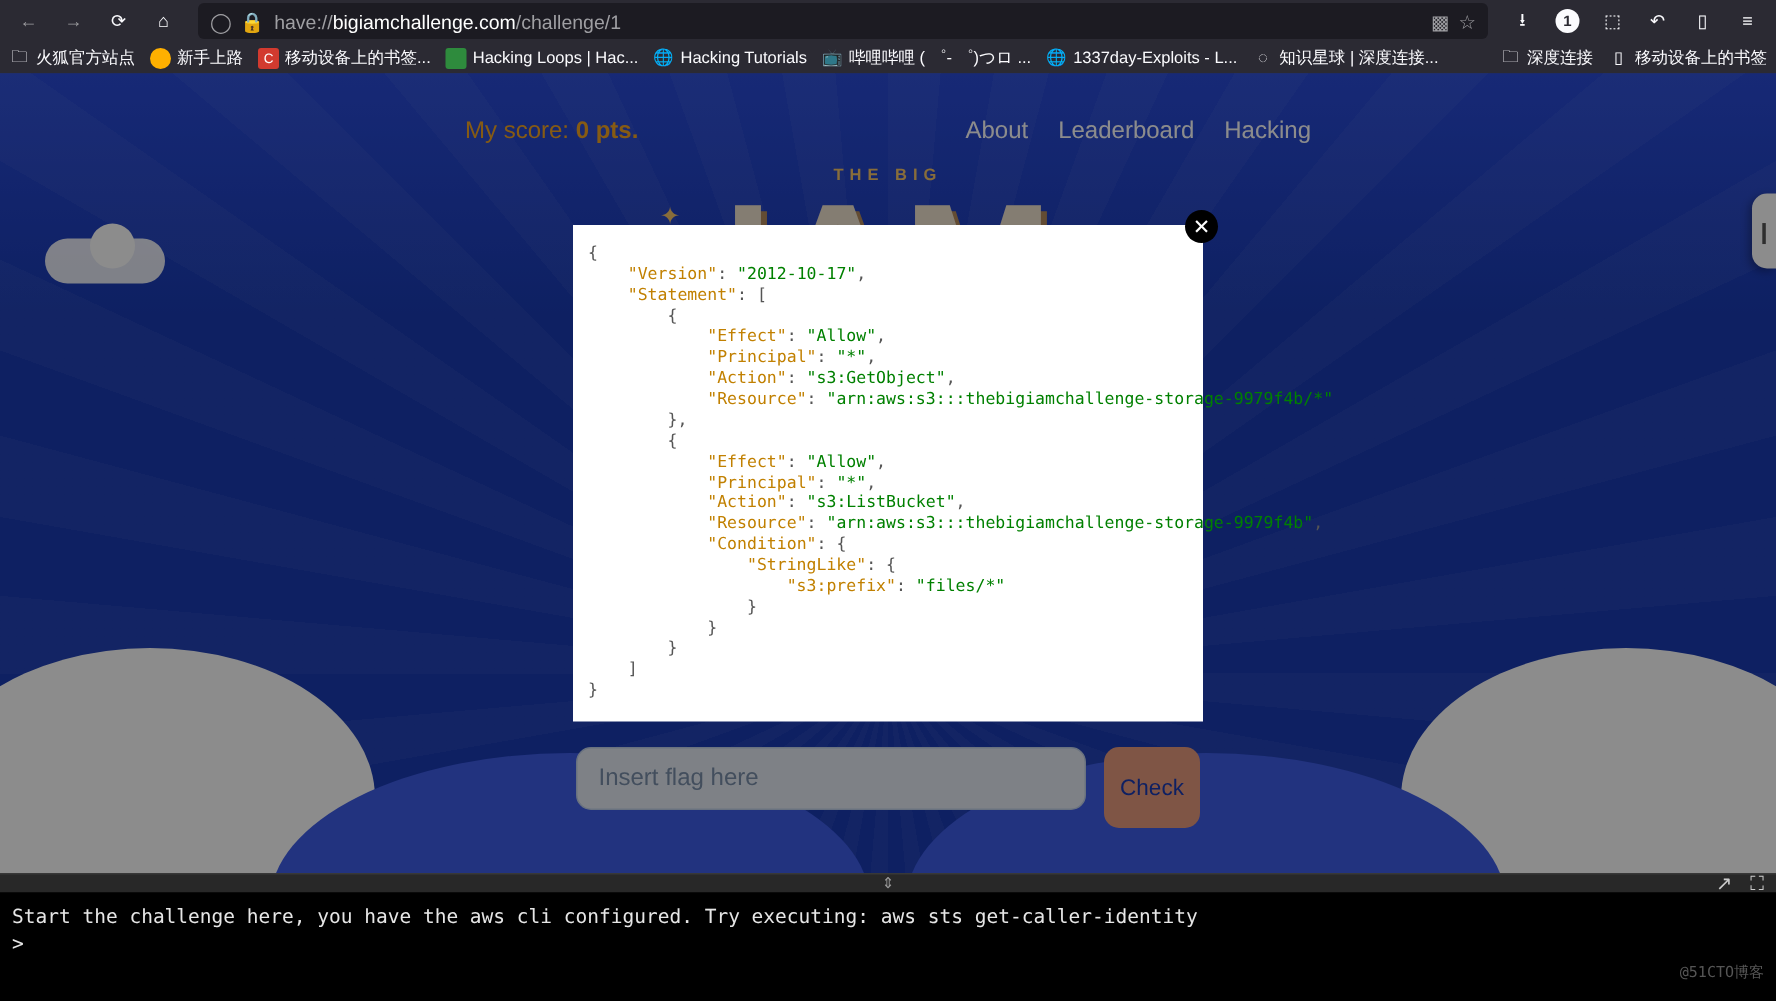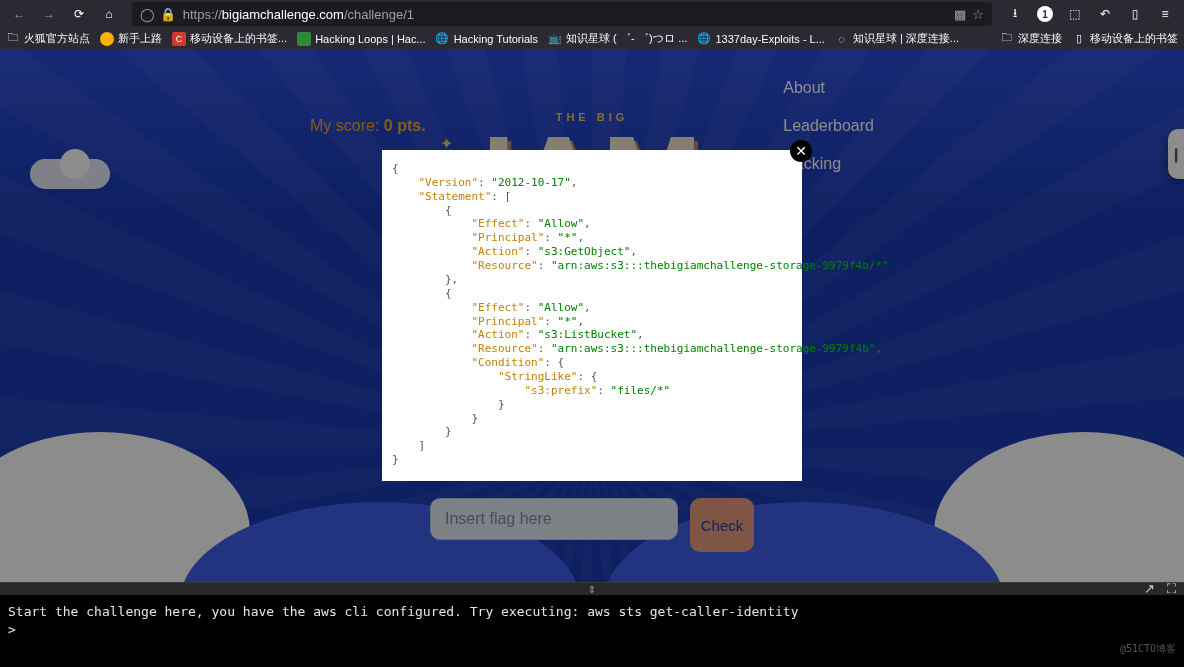--- a/index.html
+++ b/index.html
@@ -114,21 +114,21 @@
     position: absolute;
     top: 30px;
     left: 0; right: 0;
     display: flex;
     align-items: center;
     padding: 0 60px;
     font-size: 16px;
   }
   .score { color: #f5a623; font-weight: 500; margin-left: 250px; text-align: center; }
   .score b { font-weight: 700; }
-  .nav-links { margin-left: auto; display: flex; gap: 20px; margin-right: 250px; flex-direction: column; }
+  .nav-links { margin-left: auto; display: flex; gap: 20px; margin-right: 250px; }
   .nav-links a { color: #fff; text-decoration: none; }
 
   .logo-small-the-big {
     position: absolute;
     top: 62px;
     left: 50%;
     transform: translateX(-50%);
     color: #f8c66a;
     font-size: 11px;
     letter-spacing: 4px;
@@ -152,21 +152,21 @@
   .flag-form {
     position: absolute;
     bottom: 30px;
     left: 50%;
     transform: translateX(-50%);
     display: flex;
     gap: 12px;
     z-index: 2;
   }
   .flag-input {
-    width: 248px;
+    width: 340px;
     height: 42px;
     border-radius: 10px;
     border: 1px solid #bfcfe8;
     background: #e6ecf5;
     padding: 0 14px;
     font-size: 16px;
     color: #5f7aa0;
   }
   .flag-input::placeholder { color: #7a8faa; }
   .check-btn {
@@ -276,21 +276,21 @@
 <div class="browser-toolbar">
   <div class="nav-btn">←</div>
   <div class="nav-btn">→</div>
   <div class="nav-btn enabled">⟳</div>
   <div class="nav-btn enabled">⌂</div>
 
   <div class="url-bar">
     <span>◯</span>
     <span>🔒</span>
     <span>
-      <span>https://</span><span class="domain">bigiamchallenge.com</span><span>/challenge/1</span>
+      <span>have://</span><span class="domain">bigiamchallenge.com</span><span>/challenge/1</span>
     </span>
     <div class="url-right">
       <span>▩</span>
       <span>☆</span>
     </div>
   </div>
 
   <div class="toolbar-right">
     <div class="nav-btn">⭳</div>
     <div class="nav-btn">
@@ -319,21 +319,21 @@
   <div class="bm-item">
       <span class="bm-icon" style="background:#2e8b3d"></span>
       <span>Hacking Loops | Hac...</span>
     </div>
   <div class="bm-item">
       <span class="bm-icon">🌐</span>
       <span>Hacking Tutorials</span>
     </div>
   <div class="bm-item">
       <span class="bm-icon">📺</span>
-      <span>知识星球 ( ゜- ゜)つロ ...</span>
+      <span>哔哩哔哩 ( ゜- ゜)つロ ...</span>
     </div>
   <div class="bm-item">
       <span class="bm-icon">🌐</span>
       <span>1337day-Exploits - L...</span>
     </div>
   <div class="bm-item">
       <span class="bm-icon">◌</span>
       <span>知识星球 | 深度连接...</span>
     </div>
 

